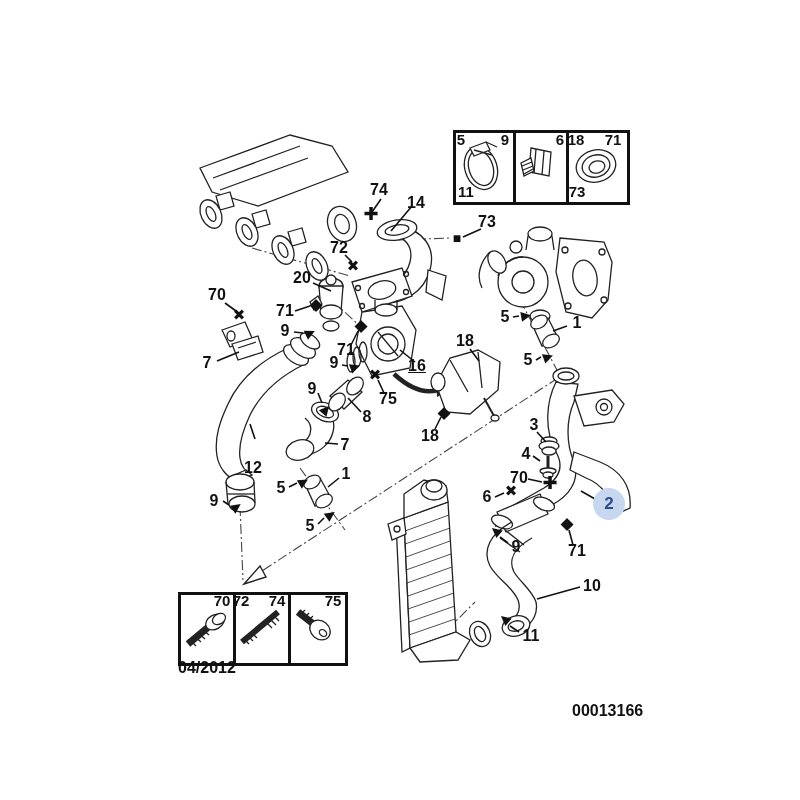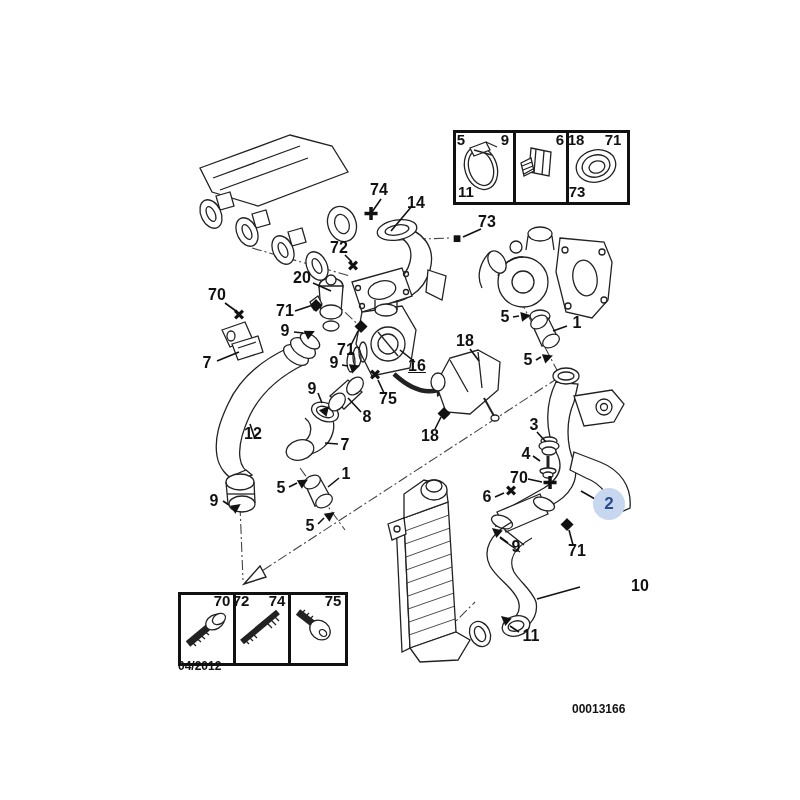--- a/index.html
+++ b/index.html
@@ -14,21 +14,21 @@
   .mk.plus{font-size:18px;}
   .mk.cross{font-size:15px;}
   .mk.arrow{font-size:13px;}
   .boxlbl{position:absolute;font-weight:bold;font-size:15px;color:#111;
           transform:translate(-50%,-50%);line-height:1;}
   .inset{position:absolute;border:3px solid #111;background:transparent;}
   .divider{position:absolute;top:0;bottom:0;width:3px;background:#111;}
   #hl2{position:absolute;width:32px;height:32px;border-radius:50%;
        display:flex;align-items:center;justify-content:center;
        font-weight:bold;font-size:17px;}
-  .smalltxt{position:absolute;font-weight:bold;font-size:12px;color:#111;line-height:1;}
+  .smalltxt{position:absolute;font-weight:bold;font-size:16px;color:#111;line-height:1;}
 </style>
 </head>
 <body>
 
 <div id="stage">
 
 <svg width="800" height="800" viewBox="0 0 800 800">
   <g stroke="#222" fill="none" stroke-width="1.3">
 
     <g stroke="#444" stroke-width="1.1" stroke-dasharray="10 3 2 3">
@@ -334,35 +334,35 @@
 <div class="lbl" style="left:207px;top:363px;">7</div>
 <div class="lbl" style="left:346px;top:350px;">71</div>
 <div class="lbl" style="left:334px;top:363px;">9</div>
 <div class="lbl" style="left:417px;top:366px;text-decoration:underline;">16</div>
 <div class="lbl" style="left:388px;top:399px;">75</div>
 <div class="lbl" style="left:312px;top:389px;">9</div>
 <div class="lbl" style="left:367px;top:417px;">8</div>
 <div class="lbl" style="left:465px;top:341px;">18</div>
 <div class="lbl" style="left:430px;top:436px;">18</div>
 <div class="lbl" style="left:345px;top:445px;">7</div>
-<div class="lbl" style="left:253px;top:434px;">12</div>
+<div class="lbl" style="left:253px;top:468px;">12</div>
 <div class="lbl" style="left:281px;top:488px;">5</div>
 <div class="lbl" style="left:346px;top:474px;">1</div>
 <div class="lbl" style="left:214px;top:501px;">9</div>
 <div class="lbl" style="left:310px;top:526px;">5</div>
 <div class="lbl" style="left:505px;top:317px;">5</div>
 <div class="lbl" style="left:577px;top:323px;">1</div>
 <div class="lbl" style="left:528px;top:360px;">5</div>
 <div class="lbl" style="left:534px;top:425px;">3</div>
 <div class="lbl" style="left:526px;top:454px;">4</div>
 <div class="lbl" style="left:519px;top:478px;">70</div>
 <div class="lbl" style="left:487px;top:497px;">6</div>
 <div class="lbl" style="left:577px;top:551px;">71</div>
 <div class="lbl" style="left:516px;top:547px;">9</div>
-<div class="lbl" style="left:592px;top:586px;margin-left:48px;">10</div>
+<div class="lbl" style="left:592px;top:586px;">10</div>
 <div class="lbl" style="left:531px;top:636px;">11</div>
 
 <div id="hl2" style="left:593px;top:488px;background:#c7d7ef;color:#2a4a8c;">
   <span>2</span>
 </div>
 
 <div class="mk plus" style="left:371px;top:214px;">✚</div>
 <div class="mk square" style="left:457px;top:238px;">■</div>
 <div class="mk cross" style="left:353px;top:265px;">✖</div>
 <div class="mk cross" style="left:239px;top:314px;">✖</div>

